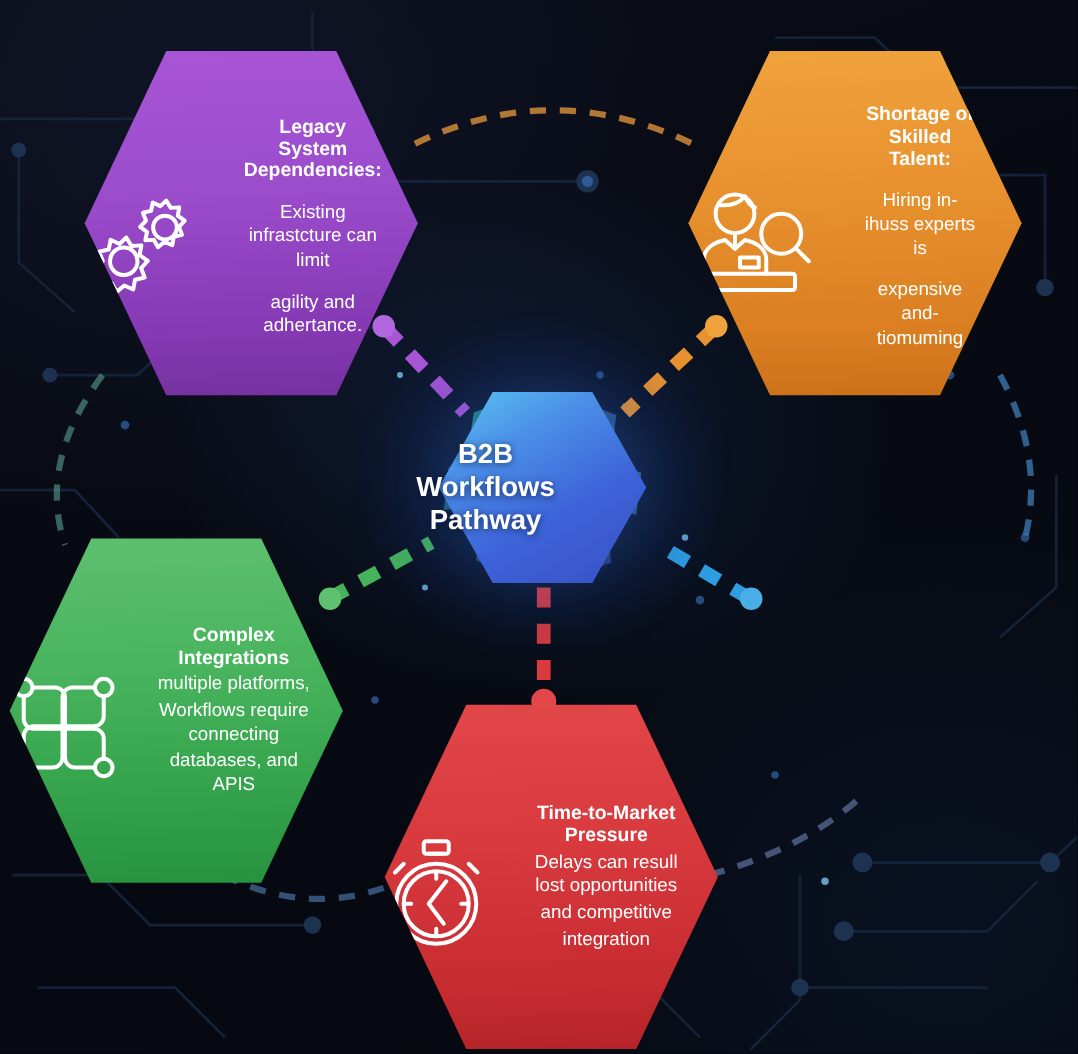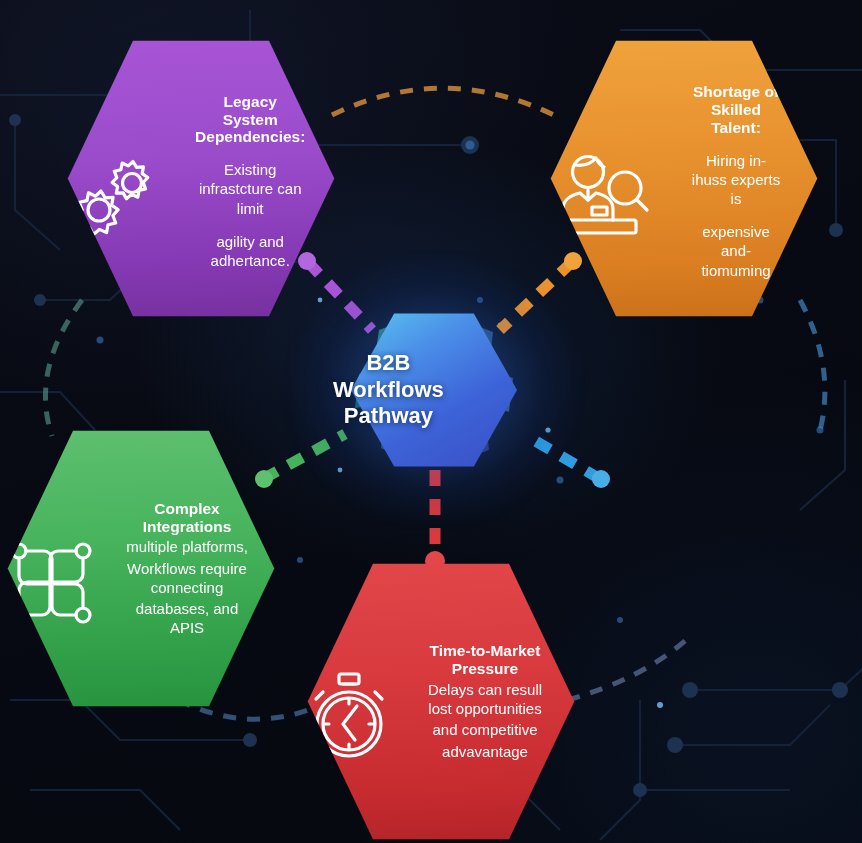--- a/index.html
+++ b/index.html
@@ -227,21 +227,21 @@
           <path d="M44 74 v4"></path>
         <path d="M20 54 h4"></path>
           <path d="M64 54 h4"></path>
         <path d="M52 36 L38 54 L50 70"></path>
       </svg>
     </span>
     <div class="txt">
       <div class="ttl">Time-to-Market Pressure</div>
       <div class="sub">Delays can resull lost opportunities</div>
       <div class="sub">and competitive</div>
-      <div class="sub">advavantage</div>
+      <div class="sub">integration</div>
     </div>
   </div>
 
   <div id="center">
     <div class="glow"></div>
     <svg class="shard" width="202" height="180" viewBox="0 0 202 180">
       <g opacity="0.9">
         <path d="M46 30 L78 18 L70 62 L40 70 Z" fill="#3fd0e0" opacity="0.55"></path>
         <path d="M124 18 L160 32 L156 68 L126 58 Z" fill="#4b8fe8" opacity="0.5"></path>
         <path d="M26 74 L58 66 L52 104 L22 108 Z" fill="#34c6d8" opacity="0.45"></path>

